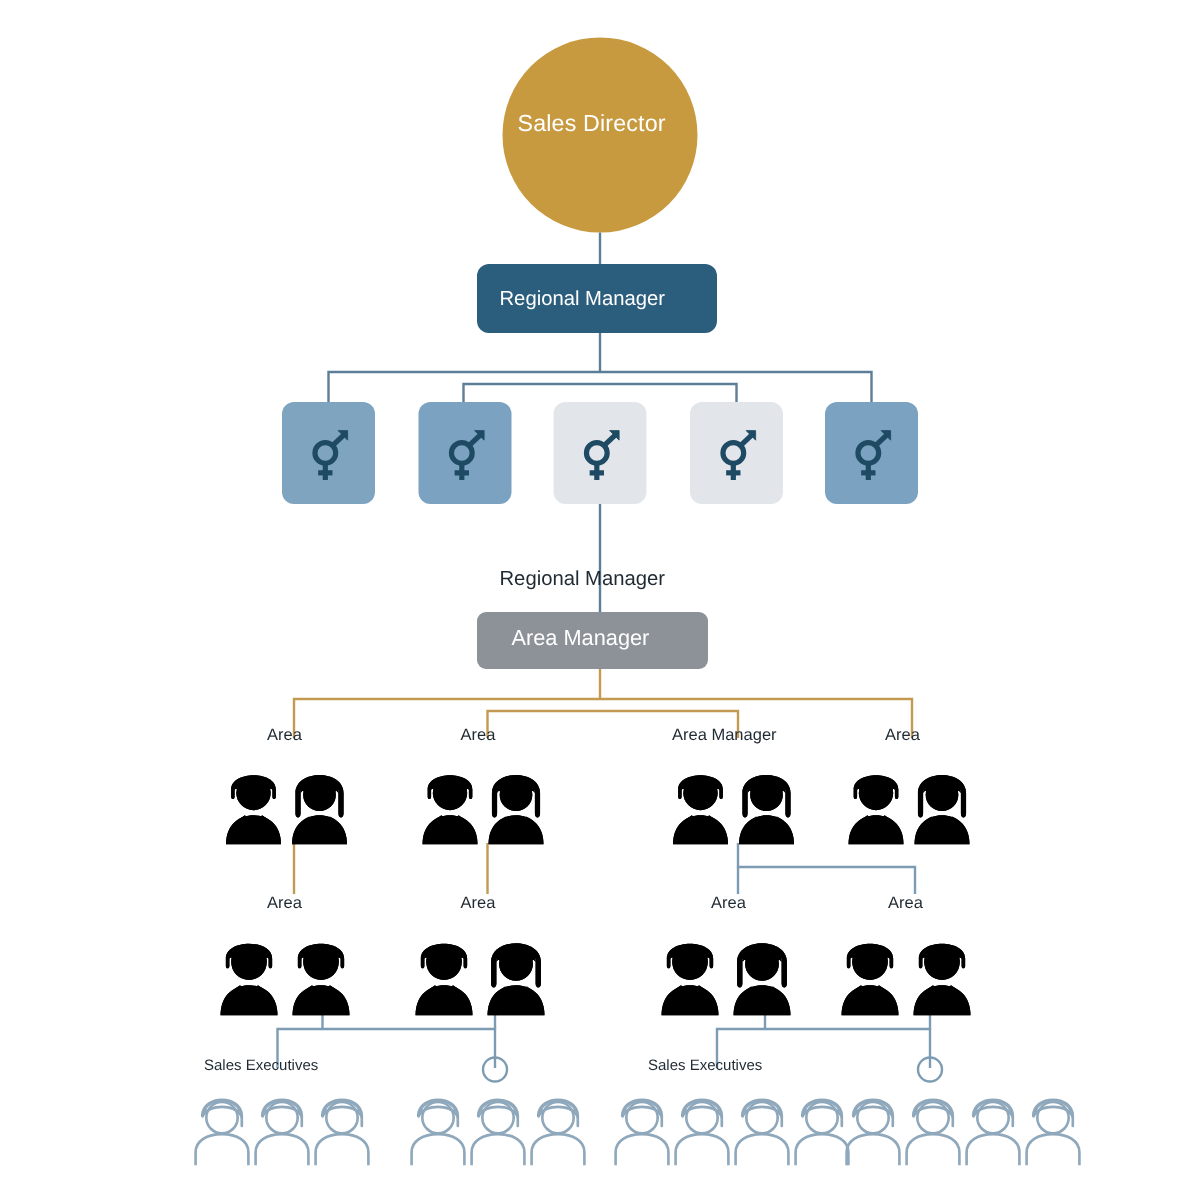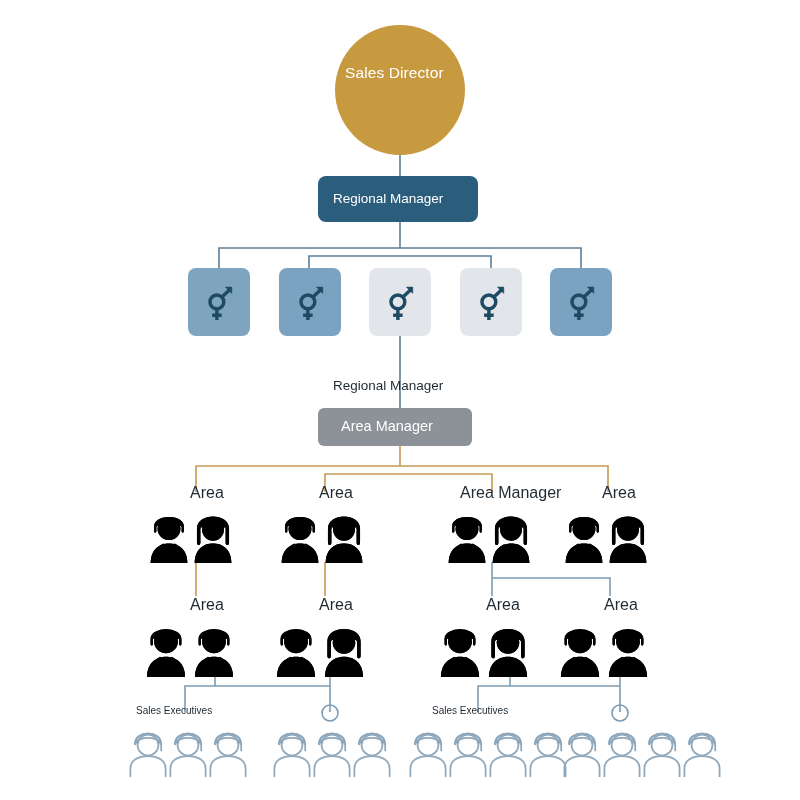--- a/index.html
+++ b/index.html
@@ -35,22 +35,21 @@
   .area-manager-label {
     color: #ffffff;
     font-size: 14.5px;
   }
   .plain-label {
     color: #1f2a33;
     font-size: 13.5px;
   }
   .small-label {
     color: #1f2a33;
-    font-size: 16px;
-    margin-left: 12px;
+    font-size: 11px;
   }
   .tiny-label {
     color: #1f2a33;
     font-size: 10px;
     text-align: center;
   }
 </style>
 </head>
 <body>
 
@@ -313,21 +312,21 @@
       </g>
 
     <g class="pal-bluedark">
         <use href="#av-male" x="556" y="620" width="48" height="57"></use>
       </g>
     <g class="pal-bluedark">
         <use href="#av-male" x="604" y="620" width="48" height="57"></use>
       </g>
   </svg>
 
-  <div class="node-text sales-director-label" style="left:345px; top:64px;">Sales Director</div>
+  <div class="node-text sales-director-label" style="left:345px; top:74px;">Sales Director</div>
 
   <div class="node-text regional-manager-label" style="left:333px; top:191px;">Regional Manager</div>
 
   <div class="node-text plain-label" style="left:333px; top:378px;">Regional Manager</div>
 
   <div class="node-text area-manager-label" style="left:341px; top:418px;">Area Manager</div>
 
   <div class="node-text small-label" style="left:178px; top:484px;">Area</div>
   <div class="node-text small-label" style="left:307px; top:484px;">Area</div>
   <div class="node-text small-label" style="left:448px; top:484px;">Area Manager</div>

